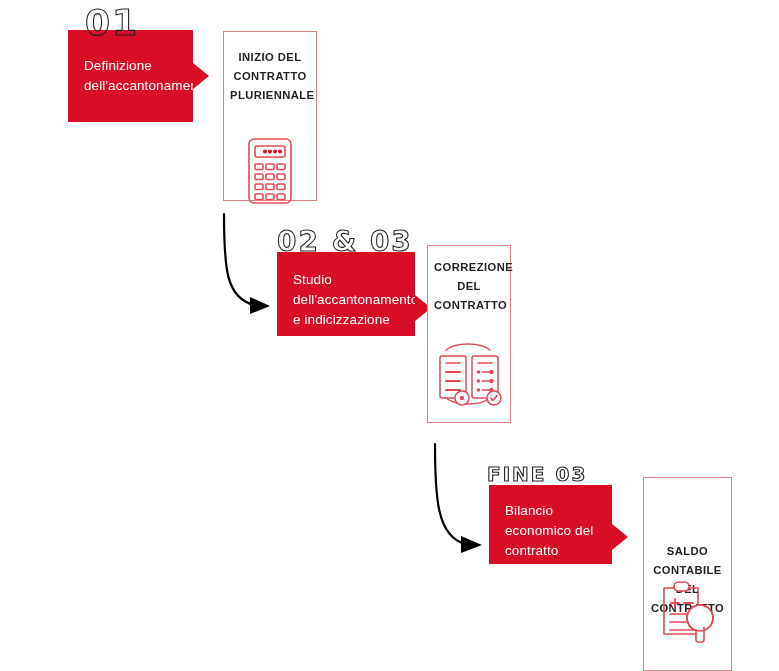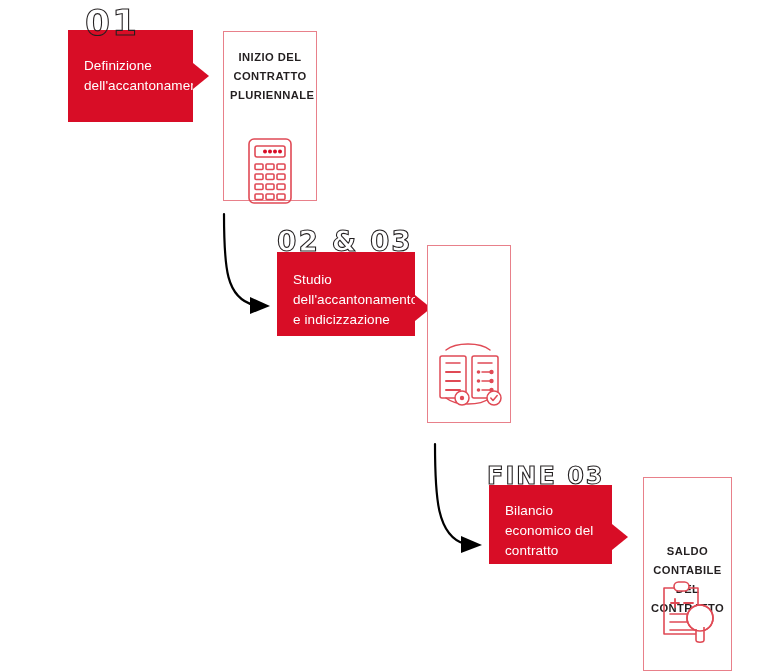--- a/index.html
+++ b/index.html
@@ -136,20 +136,21 @@
   </svg>
 
   <div class="step-block" style="left:277px; top:252px; width:138px; height:84px;">
     <div class="step-text" style="top:18px;">Studio dell'accantonamento e indicizzazione</div>
   </div>
   <div class="pointer" style="left:415px; top:295px;"></div>
 
   <div class="step-number" style="left:277px; top:228px; font-size:28px;">02  &amp;  03</div>
 
   <div class="info-card" style="left:427px; top:245px; width:84px; height:178px;">
+    <div class="card-title" style="top:12px;">CORREZIONE DEL CONTRATTO</div>
     <div class="card-icon" style="top:90px;">
       <svg width="74" height="76" viewBox="0 0 74 76" fill="none" stroke="#E04A55" stroke-width="1.5">
         <path d="M14,14 C24,6 48,6 58,14" stroke-linecap="round"></path>
         <path d="M58,62 C48,70 24,70 14,62" stroke-linecap="round"></path>
         <rect x="8" y="20" width="26" height="42" rx="2"></rect>
         <rect x="40" y="20" width="26" height="42" rx="2"></rect>
         <line x1="14" y1="27" x2="28" y2="27" stroke-linecap="round"></line>
         <line x1="14" y1="36" x2="28" y2="36" stroke-width="2" stroke-linecap="round"></line>
         <line x1="14" y1="45" x2="28" y2="45" stroke-width="2" stroke-linecap="round"></line>
         <line x1="14" y1="54" x2="28" y2="54" stroke-width="2" stroke-linecap="round"></line>
@@ -174,21 +175,21 @@
   <svg class="connector" style="left:415px; top:440px;" width="90" height="120" viewBox="0 0 90 120">
     <path d="M20,4 C20,58 22,96 50,104" stroke="#000000" stroke-width="2.2" fill="none" stroke-linecap="round"></path>
     <polygon points="46,96 67,105 46,113" fill="#000000"></polygon>
   </svg>
 
   <div class="step-block" style="left:489px; top:485px; width:123px; height:79px;">
     <div class="step-text" style="top:16px;">Bilancio economico del contratto</div>
   </div>
   <div class="pointer" style="left:612px; top:524px;"></div>
 
-  <div class="step-number" style="left:487px; top:464px; font-size:24px;">FINE 03</div>
+  <div class="step-number" style="left:487px; top:464px; font-size:20px;">FINE 03</div>
 
   <div class="info-card" style="left:643px; top:477px; width:89px; height:194px;">
     <div class="card-title" style="top:28px;margin-top:36px;">SALDO CONTABILE DEL CONTRATTO</div>
     <div class="card-icon" style="top:98px;">
       <svg width="68" height="72" viewBox="0 0 68 72" fill="none" stroke="#E04A55" stroke-width="1.6">
         <path d="M10,12 L44,12 L44,58 L10,58 Z" stroke-linejoin="round"></path>
         <rect x="20" y="6" width="15" height="9" rx="4.5" fill="#ffffff"></rect>
         <line x1="17" y1="27" x2="25" y2="27" stroke-width="1.8" stroke-linecap="round"></line>
         <line x1="21" y1="23" x2="21" y2="31" stroke-width="1.8" stroke-linecap="round"></line>
         <line x1="30" y1="27" x2="39" y2="27" stroke-width="1.8" stroke-linecap="round"></line>

